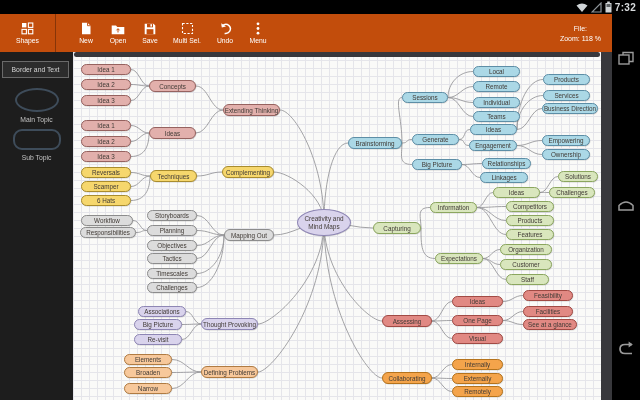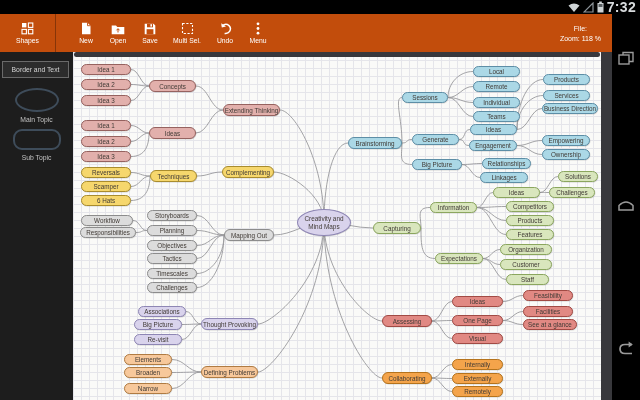--- a/index.html
+++ b/index.html
@@ -1,21 +1,21 @@
 <!DOCTYPE html>
 <html><head>
 <meta charset="utf-8">
 <style>
   html,body{margin:0;padding:0;background:#000;}
   #app{position:relative;width:640px;height:400px;overflow:hidden;background:#000;
        font-family:"Liberation Sans",sans-serif;-webkit-font-smoothing:antialiased;}
   
   #statusbar{position:absolute;left:0;top:0;width:640px;height:14px;background:#000;}
   #statusbar .right{position:absolute;right:4px;top:0;height:14px;display:flex;align-items:center;gap:3px;}
-  #statusbar .time{color:#d8dbdd;font-size:14px;font-weight:bold;letter-spacing:.3px;}
+  #statusbar .time{color:#d8dbdd;font-size:10px;font-weight:bold;letter-spacing:.3px;}
   
   #toolbar{position:absolute;left:0;top:14px;width:613px;height:38px;background:#c24d0c;display:flex;align-items:stretch;}
   .tb-btn{display:flex;flex-direction:column;align-items:center;justify-content:center;gap:2px;cursor:pointer;}
   .tb-btn .lbl{color:#fff;font-size:6.8px;white-space:nowrap;}
   .tb-sep{width:1px;background:rgba(0,0,0,.30);height:100%;}
   #tb-right{position:absolute;right:12px;top:0;height:38px;display:flex;flex-direction:column;
             align-items:center;justify-content:center;gap:3px;color:#fff;font-size:7px;}
   
   #sidebar{position:absolute;left:0;top:52px;width:73px;height:348px;background:#1d1d1d;}
   #sb-title{position:absolute;left:2px;top:9px;width:67px;height:17px;background:#2c2c2c;border:1px solid #6a6a6a;

